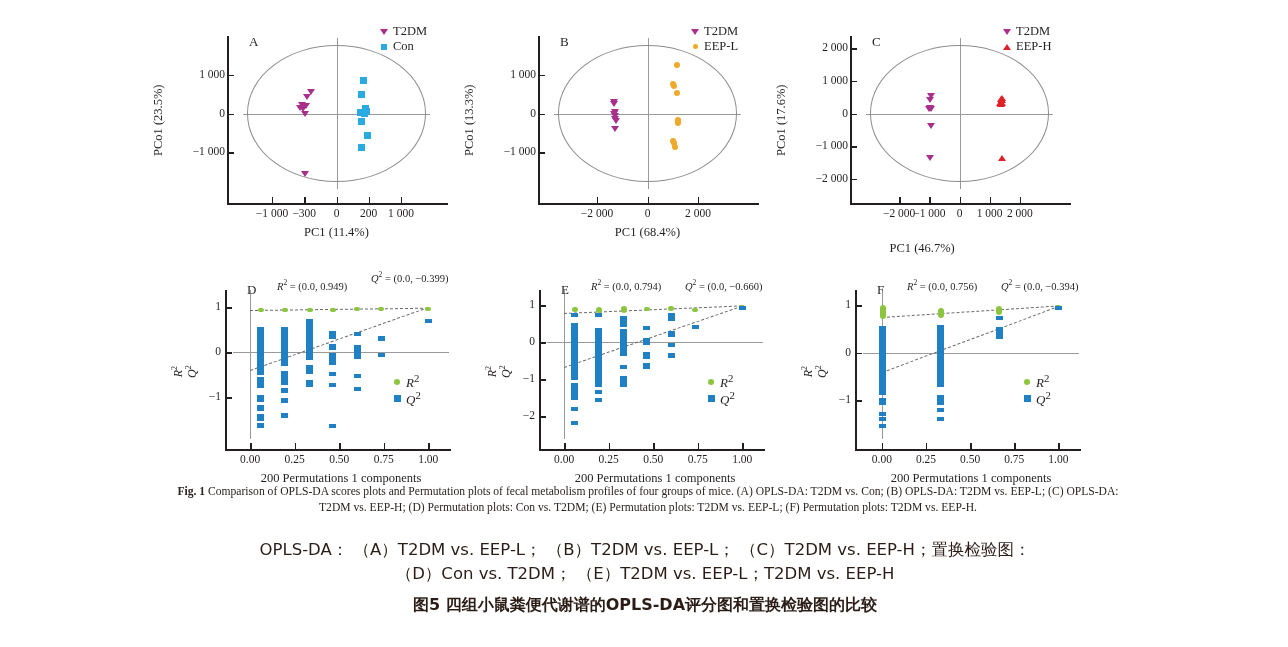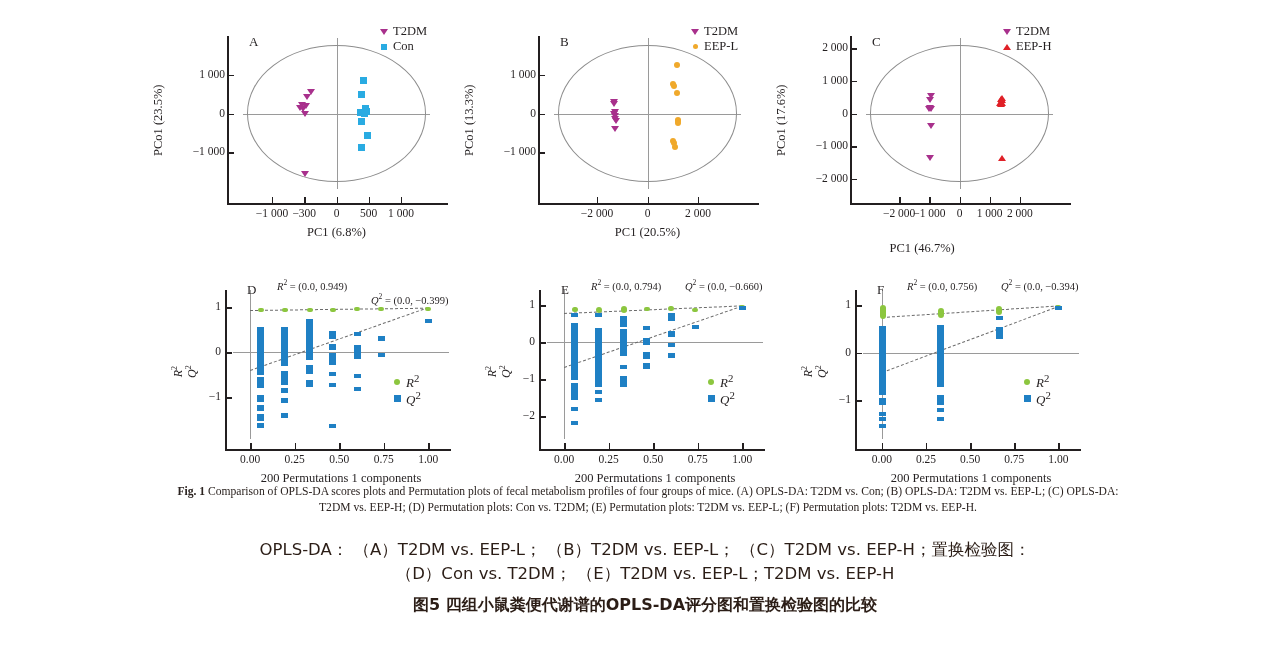--- a/index.html
+++ b/index.html
@@ -173,24 +173,24 @@
       <div class="ticklabel" style="left: 157px; top: 106.5px; width: 68px; text-align: right;">0</div>
       <div class="tick" style="left: 227px; top: 152.184px; width: 7px; height: 1.4px;"></div>
       <div class="ticklabel" style="left: 157px; top: 145.184px; width: 68px; text-align: right;">−1 000</div>
       <div class="tick" style="left: 272.017px; top: 197px; width: 1.4px; height: 7px;"></div>
       <div class="ticklabel" style="left: 232.017px; top: 207px; width: 80px;">−1 000</div>
       <div class="tick" style="left: 304.259px; top: 197px; width: 1.4px; height: 7px;"></div>
       <div class="ticklabel" style="left: 264.259px; top: 207px; width: 80px;">−300</div>
       <div class="tick" style="left: 336.5px; top: 197px; width: 1.4px; height: 7px;"></div>
       <div class="ticklabel" style="left: 296.5px; top: 207px; width: 80px;">0</div>
       <div class="tick" style="left: 368.741px; top: 197px; width: 1.4px; height: 7px;"></div>
-      <div class="ticklabel" style="left: 328.741px; top: 207px; width: 80px;">500</div>
+      <div class="ticklabel" style="left: 328.741px; top: 207px; width: 80px;">200</div>
       <div class="tick" style="left: 400.983px; top: 197px; width: 1.4px; height: 7px;"></div>
       <div class="ticklabel" style="left: 360.983px; top: 207px; width: 80px;">1 000</div>
-      <div class="axis-title" style="left: 266.5px; top: 225px; width: 140px; text-align: center;">PC1 (6.8%)</div>
+      <div class="axis-title" style="left: 266.5px; top: 225px; width: 140px; text-align: center;">PC1 (11.4%)</div>
       <div class="axis-title vert" style="left: 151px; top: 155.5px;">PCo1 (23.5%)</div>
       <div class="panel-letter" style="left: 249px; top: 34px;">A</div>
       <div class="mk mk-tri-down" style="border-top-color: rgb(168, 48, 140); left: 306.707px; top: 88.8368px;"></div>
       <div class="mk mk-tri-down" style="border-top-color: rgb(168, 48, 140); left: 303.16px; top: 93.8658px;"></div>
       <div class="mk mk-tri-down" style="border-top-color: rgb(168, 48, 140); left: 297.679px; top: 102.376px;"></div>
       <div class="mk mk-tri-down" style="border-top-color: rgb(168, 48, 140); left: 296.39px; top: 104.697px;"></div>
       <div class="mk mk-tri-down" style="border-top-color: rgb(168, 48, 140); left: 298.969px; top: 105.858px;"></div>
       <div class="mk mk-tri-down" style="border-top-color: rgb(168, 48, 140); left: 302.193px; top: 103.15px;"></div>
       <div class="mk mk-tri-down" style="border-top-color: rgb(168, 48, 140); left: 300.903px; top: 111.274px;"></div>
       <div class="mk mk-tri-down" style="border-top-color: rgb(168, 48, 140); left: 300.581px; top: 171.234px;"></div>
@@ -229,21 +229,21 @@
       <div class="tick" style="left: 538px; top: 113.5px; width: 7px; height: 1.4px;"></div>
       <div class="ticklabel" style="left: 468px; top: 106.5px; width: 68px; text-align: right;">0</div>
       <div class="tick" style="left: 538px; top: 152.184px; width: 7px; height: 1.4px;"></div>
       <div class="ticklabel" style="left: 468px; top: 145.184px; width: 68px; text-align: right;">−1 000</div>
       <div class="tick" style="left: 596.959px; top: 197px; width: 1.4px; height: 7px;"></div>
       <div class="ticklabel" style="left: 556.959px; top: 207px; width: 80px;">−2 000</div>
       <div class="tick" style="left: 647.5px; top: 197px; width: 1.4px; height: 7px;"></div>
       <div class="ticklabel" style="left: 607.5px; top: 207px; width: 80px;">0</div>
       <div class="tick" style="left: 698.041px; top: 197px; width: 1.4px; height: 7px;"></div>
       <div class="ticklabel" style="left: 658.041px; top: 207px; width: 80px;">2 000</div>
-      <div class="axis-title" style="left: 577.5px; top: 225px; width: 140px; text-align: center;">PC1 (20.5%)</div>
+      <div class="axis-title" style="left: 577.5px; top: 225px; width: 140px; text-align: center;">PC1 (68.4%)</div>
       <div class="axis-title vert" style="left: 462px; top: 155.5px;">PCo1 (13.3%)</div>
       <div class="panel-letter" style="left: 560px; top: 34px;">B</div>
       <div class="mk mk-tri-down" style="border-top-color: rgb(168, 48, 140); left: 609.891px; top: 99.2816px;"></div>
       <div class="mk mk-tri-down" style="border-top-color: rgb(168, 48, 140); left: 609.511px; top: 100.636px;"></div>
       <div class="mk mk-tri-down" style="border-top-color: rgb(168, 48, 140); left: 610.649px; top: 108.953px;"></div>
       <div class="mk mk-tri-down" style="border-top-color: rgb(168, 48, 140); left: 610.396px; top: 110.887px;"></div>
       <div class="mk mk-tri-down" style="border-top-color: rgb(168, 48, 140); left: 610.649px; top: 112.821px;"></div>
       <div class="mk mk-tri-down" style="border-top-color: rgb(168, 48, 140); left: 611.407px; top: 116.303px;"></div>
       <div class="mk mk-tri-down" style="border-top-color: rgb(168, 48, 140); left: 612.418px; top: 117.85px;"></div>
       <div class="mk mk-tri-down" style="border-top-color: rgb(168, 48, 140); left: 611.407px; top: 125.587px;"></div>
@@ -350,21 +350,21 @@
       <div class="tick" style="left: 339.218px; top: 443px; width: 1.4px; height: 7px;"></div>
       <div class="ticklabel" style="left: 309.218px; top: 453px; width: 60px;">0.50</div>
       <div class="tick" style="left: 383.764px; top: 443px; width: 1.4px; height: 7px;"></div>
       <div class="ticklabel" style="left: 353.764px; top: 453px; width: 60px;">0.75</div>
       <div class="tick" style="left: 428.309px; top: 443px; width: 1.4px; height: 7px;"></div>
       <div class="ticklabel" style="left: 398.309px; top: 453px; width: 60px;">1.00</div>
       <div class="axis-title" style="left: 231px; top: 471px; width: 220px; text-align: center;">200 Permutations 1 components</div>
       <div class="ylab-stack" style="left: 171px; top: 377.5px;"><i>R</i><sup>2</sup><br><i>Q</i><sup>2</sup></div>
       <div class="panel-letter" style="left: 247px; top: 282px;">D</div>
       <div class="perm-ann" style="left: 277px; top: 278px;"><i>R</i><sup>2</sup> = (0.0, 0.949)</div>
-      <div class="perm-ann" style="left: 371px; top: 292px;"><i>Q</i><sup>2</sup> = (0.0, −0.399)</div>
+      <div class="perm-ann" style="left: 371px; top: 270px;"><i>Q</i><sup>2</sup> = (0.0, −0.399)</div>
       <div class="colbar" style="left: 257.818px; top: 307.925px; width: 6px; height: 4px; background: rgb(140, 198, 63); border-radius: 3px;"></div>
       <div class="colbar" style="left: 281.873px; top: 307.925px; width: 6px; height: 4px; background: rgb(140, 198, 63); border-radius: 3px;"></div>
       <div class="colbar" style="left: 306.818px; top: 307.7px; width: 6px; height: 4px; background: rgb(140, 198, 63); border-radius: 3px;"></div>
       <div class="colbar" style="left: 329.982px; top: 307.7px; width: 6px; height: 4px; background: rgb(140, 198, 63); border-radius: 3px;"></div>
       <div class="colbar" style="left: 354.036px; top: 307.475px; width: 6px; height: 4px; background: rgb(140, 198, 63); border-radius: 3px;"></div>
       <div class="colbar" style="left: 378.091px; top: 307.25px; width: 6px; height: 4px; background: rgb(140, 198, 63); border-radius: 3px;"></div>
       <div class="colbar" style="left: 425.309px; top: 307.25px; width: 6px; height: 4px; background: rgb(140, 198, 63); border-radius: 3px;"></div>
       <div class="colbar" style="left: 257.318px; top: 327.05px; width: 7px; height: 47.7px; background: rgb(31, 128, 196);"></div>
       <div class="colbar" style="left: 257.318px; top: 377px; width: 7px; height: 11.25px; background: rgb(31, 128, 196);"></div>
       <div class="colbar" style="left: 257.318px; top: 395px; width: 7px; height: 6.75px; background: rgb(31, 128, 196);"></div>

